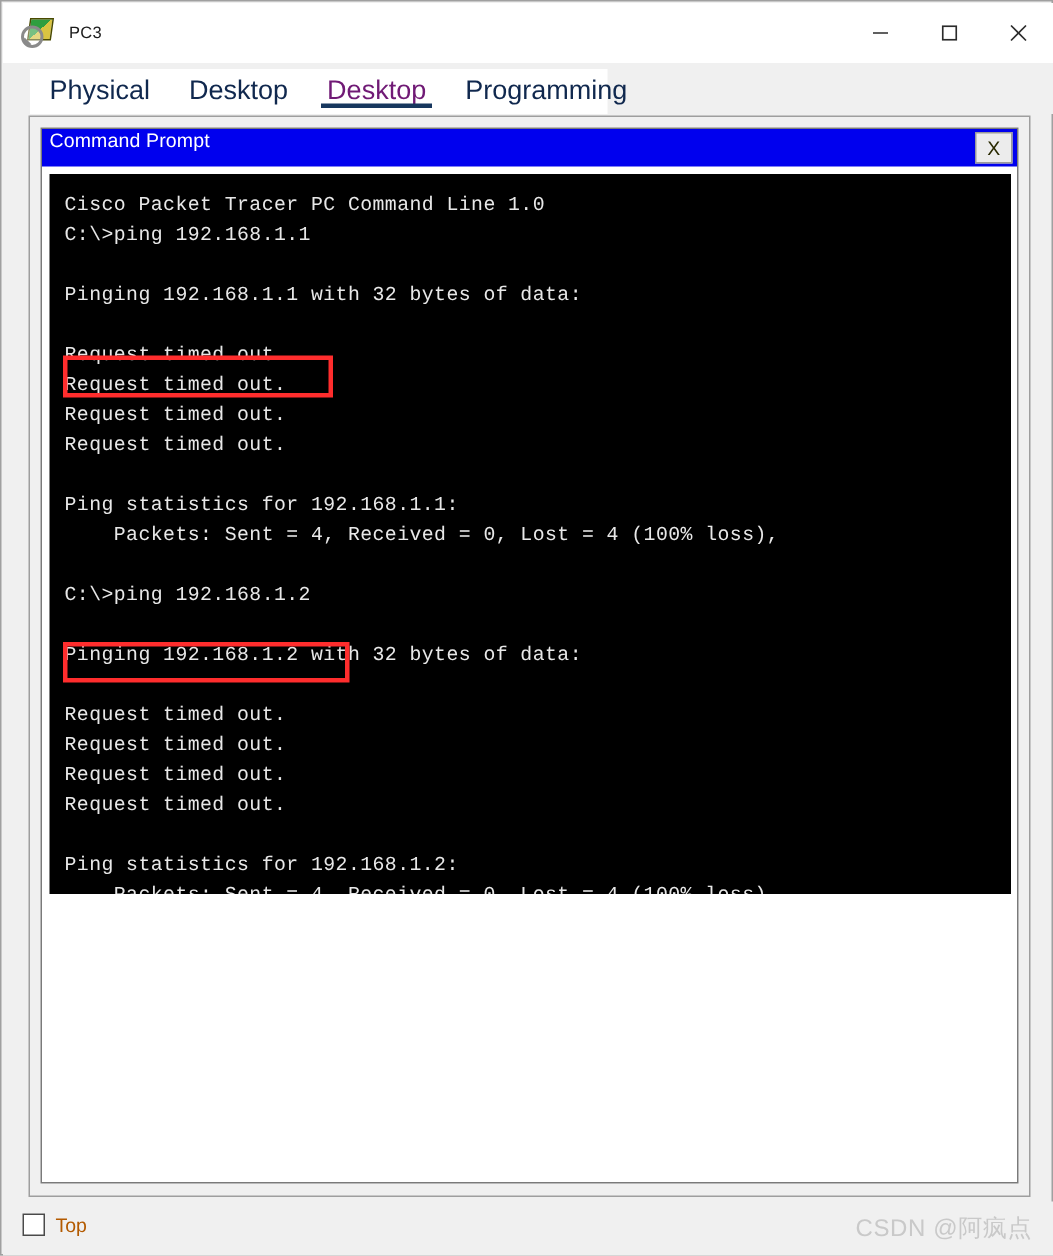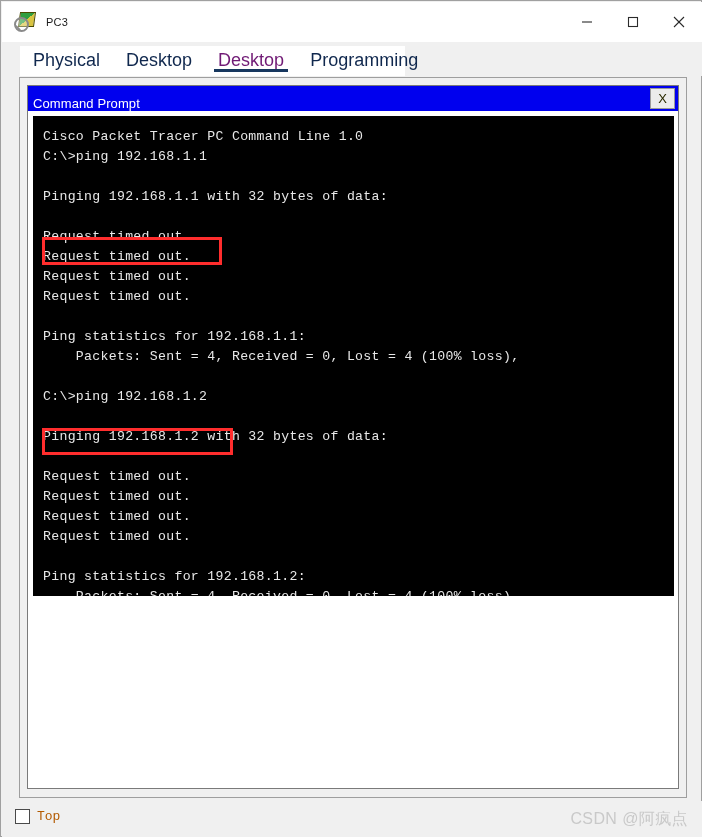--- a/index.html
+++ b/index.html
@@ -148,21 +148,21 @@
     border: 1px solid #7a7a7a;
     box-sizing: border-box;
   }
   .cmd-titlebar {
     position: absolute;
     left: 0; top: 0;
     width: 100%;
     height: 25px;
     background: #0000ee;
     display: flex;
-    align-items: flex-end;
+    align-items: flex-start;
     box-sizing: border-box;
   }
   .cmd-title {
     color: #ffffff;
     font-size: 13px;
     margin-left: 5px;
     letter-spacing: 0.1px;
   }
   .cmd-close {
     position: absolute;
@@ -220,21 +220,20 @@
     width: 700px;
     height: 36px;
     background: #f0f0f0;
   }
   .top-check {
     position: absolute;
     left: 13px; top: 8px;
     display: flex;
     align-items: flex-end;
     cursor: default;
-    font-family: Liberation Mono, monospace;
   }
   .checkbox {
     width: 15px; height: 15px;
     border: 1px solid #4a4a4a;
     background: #ffffff;
     box-sizing: border-box;
   }
   .top-label {
     margin-left: 7px;
     font-size: 13px;

